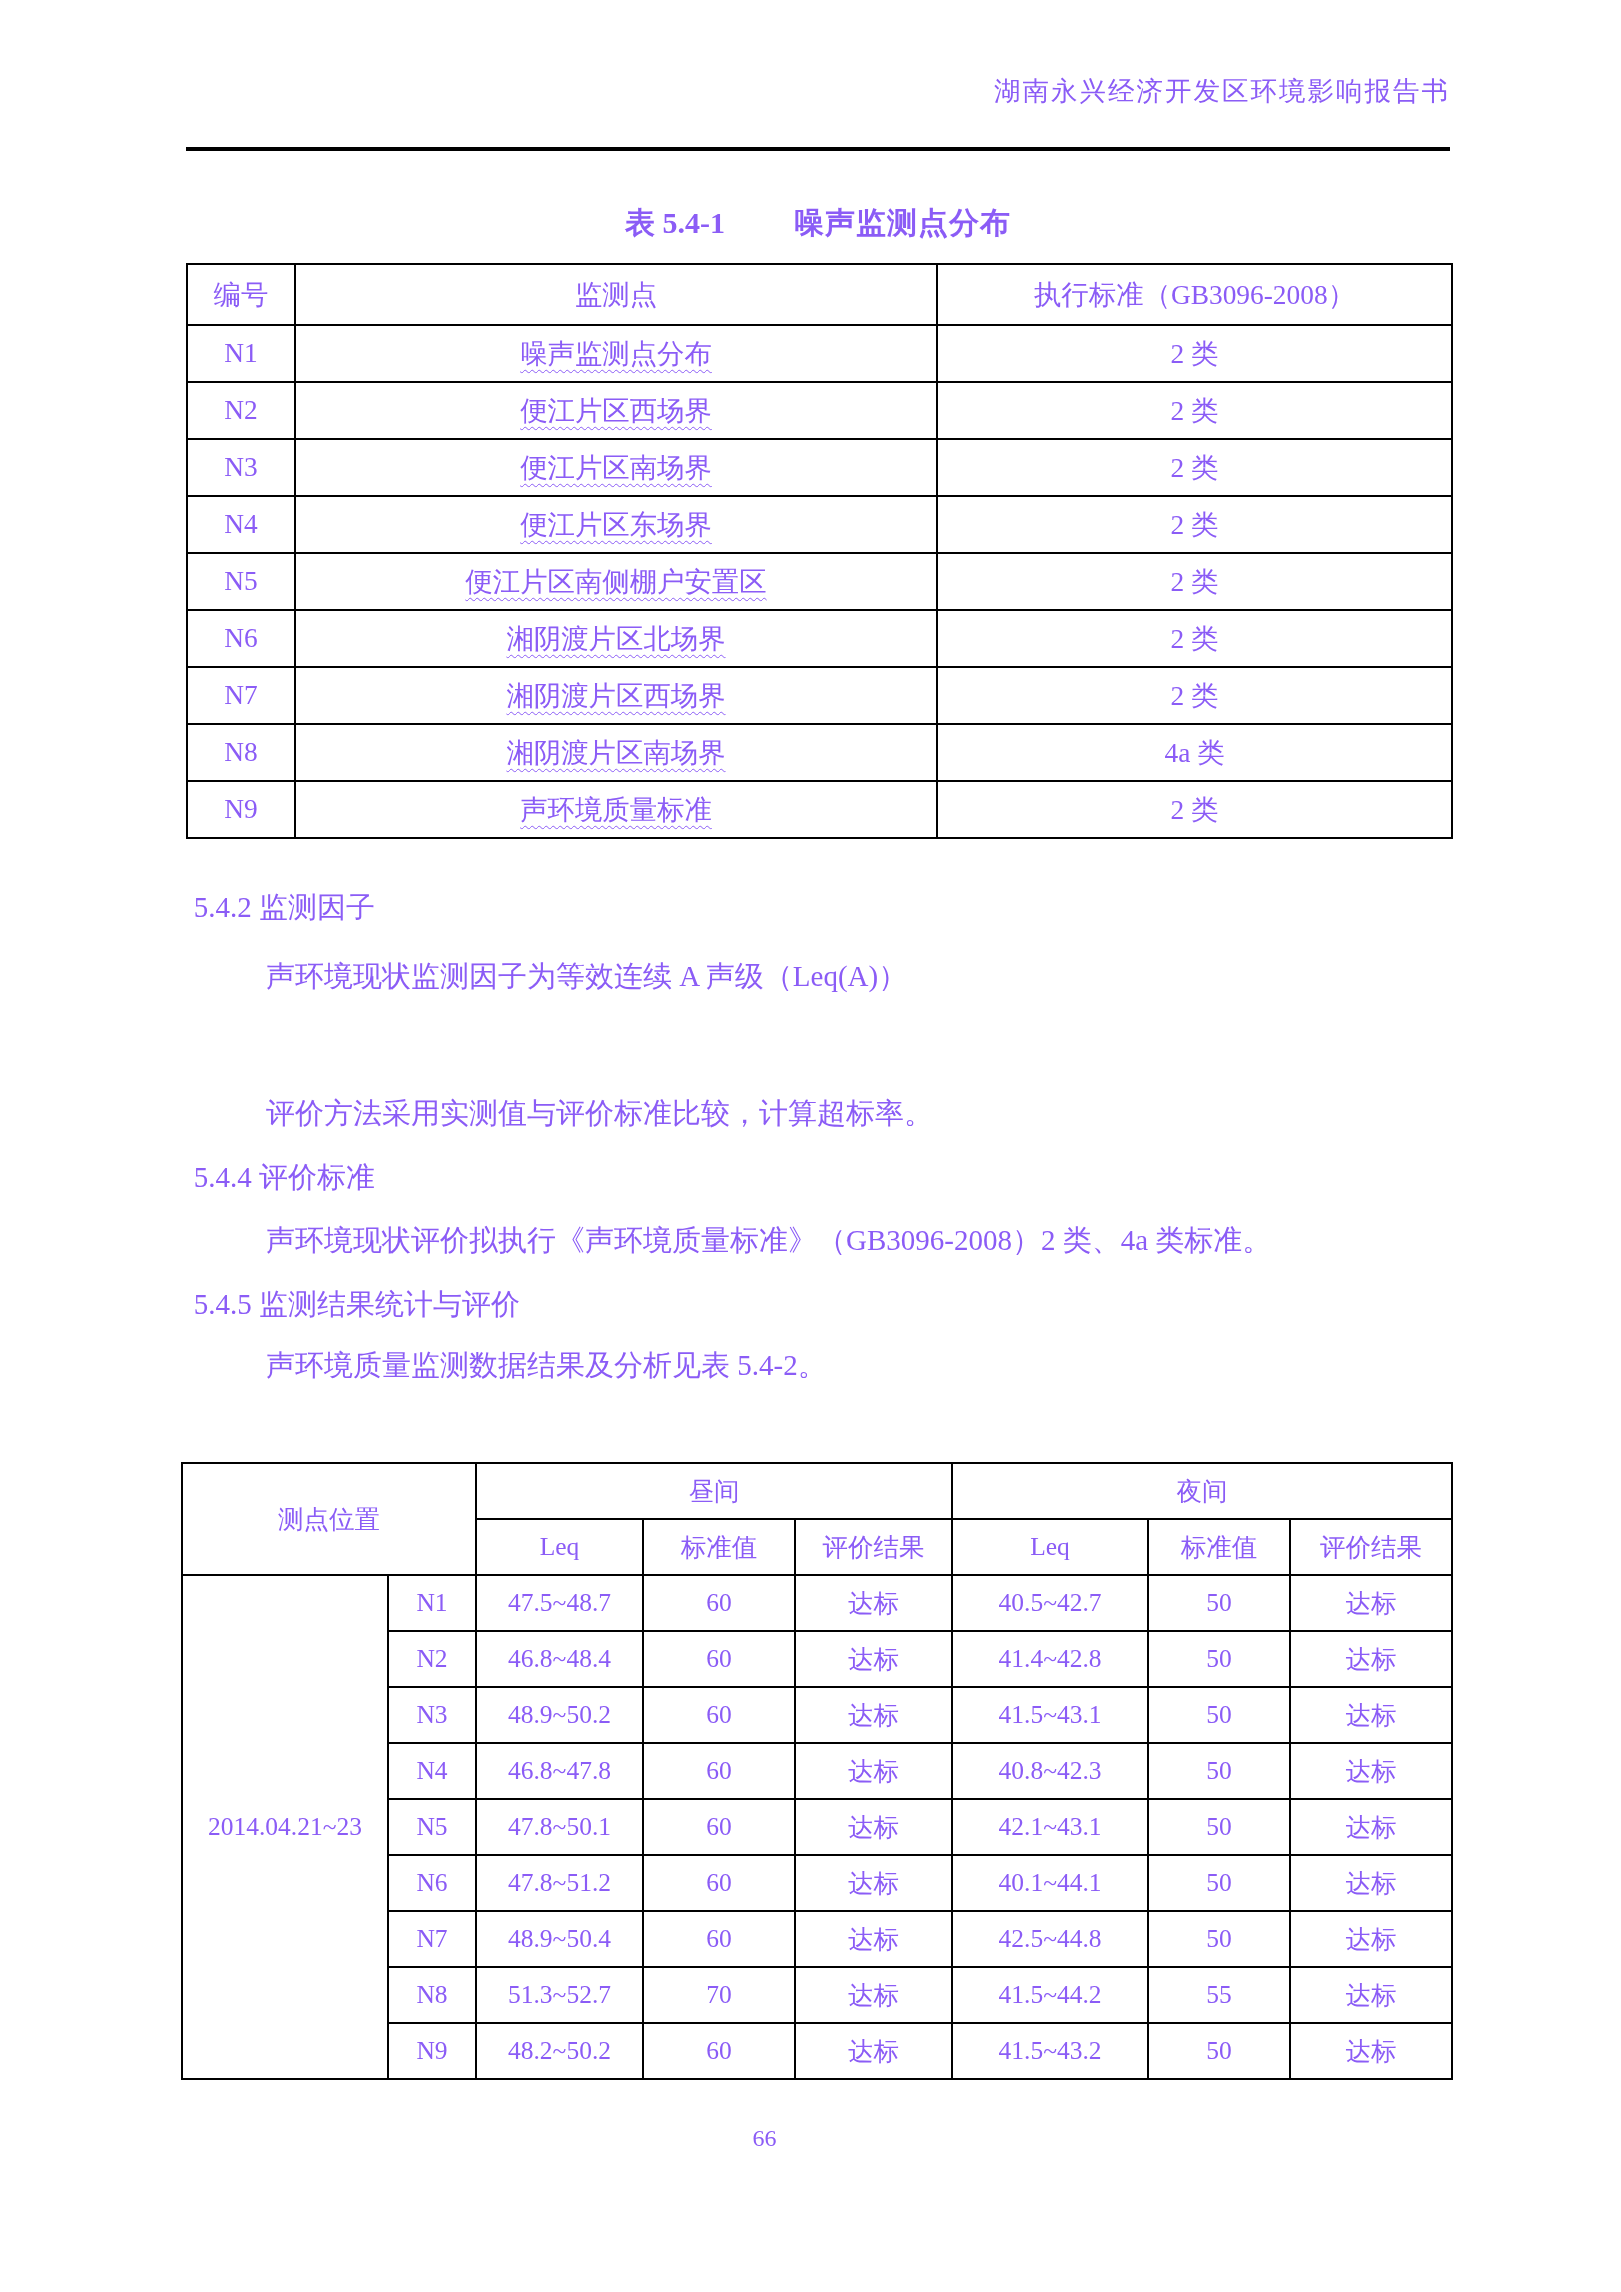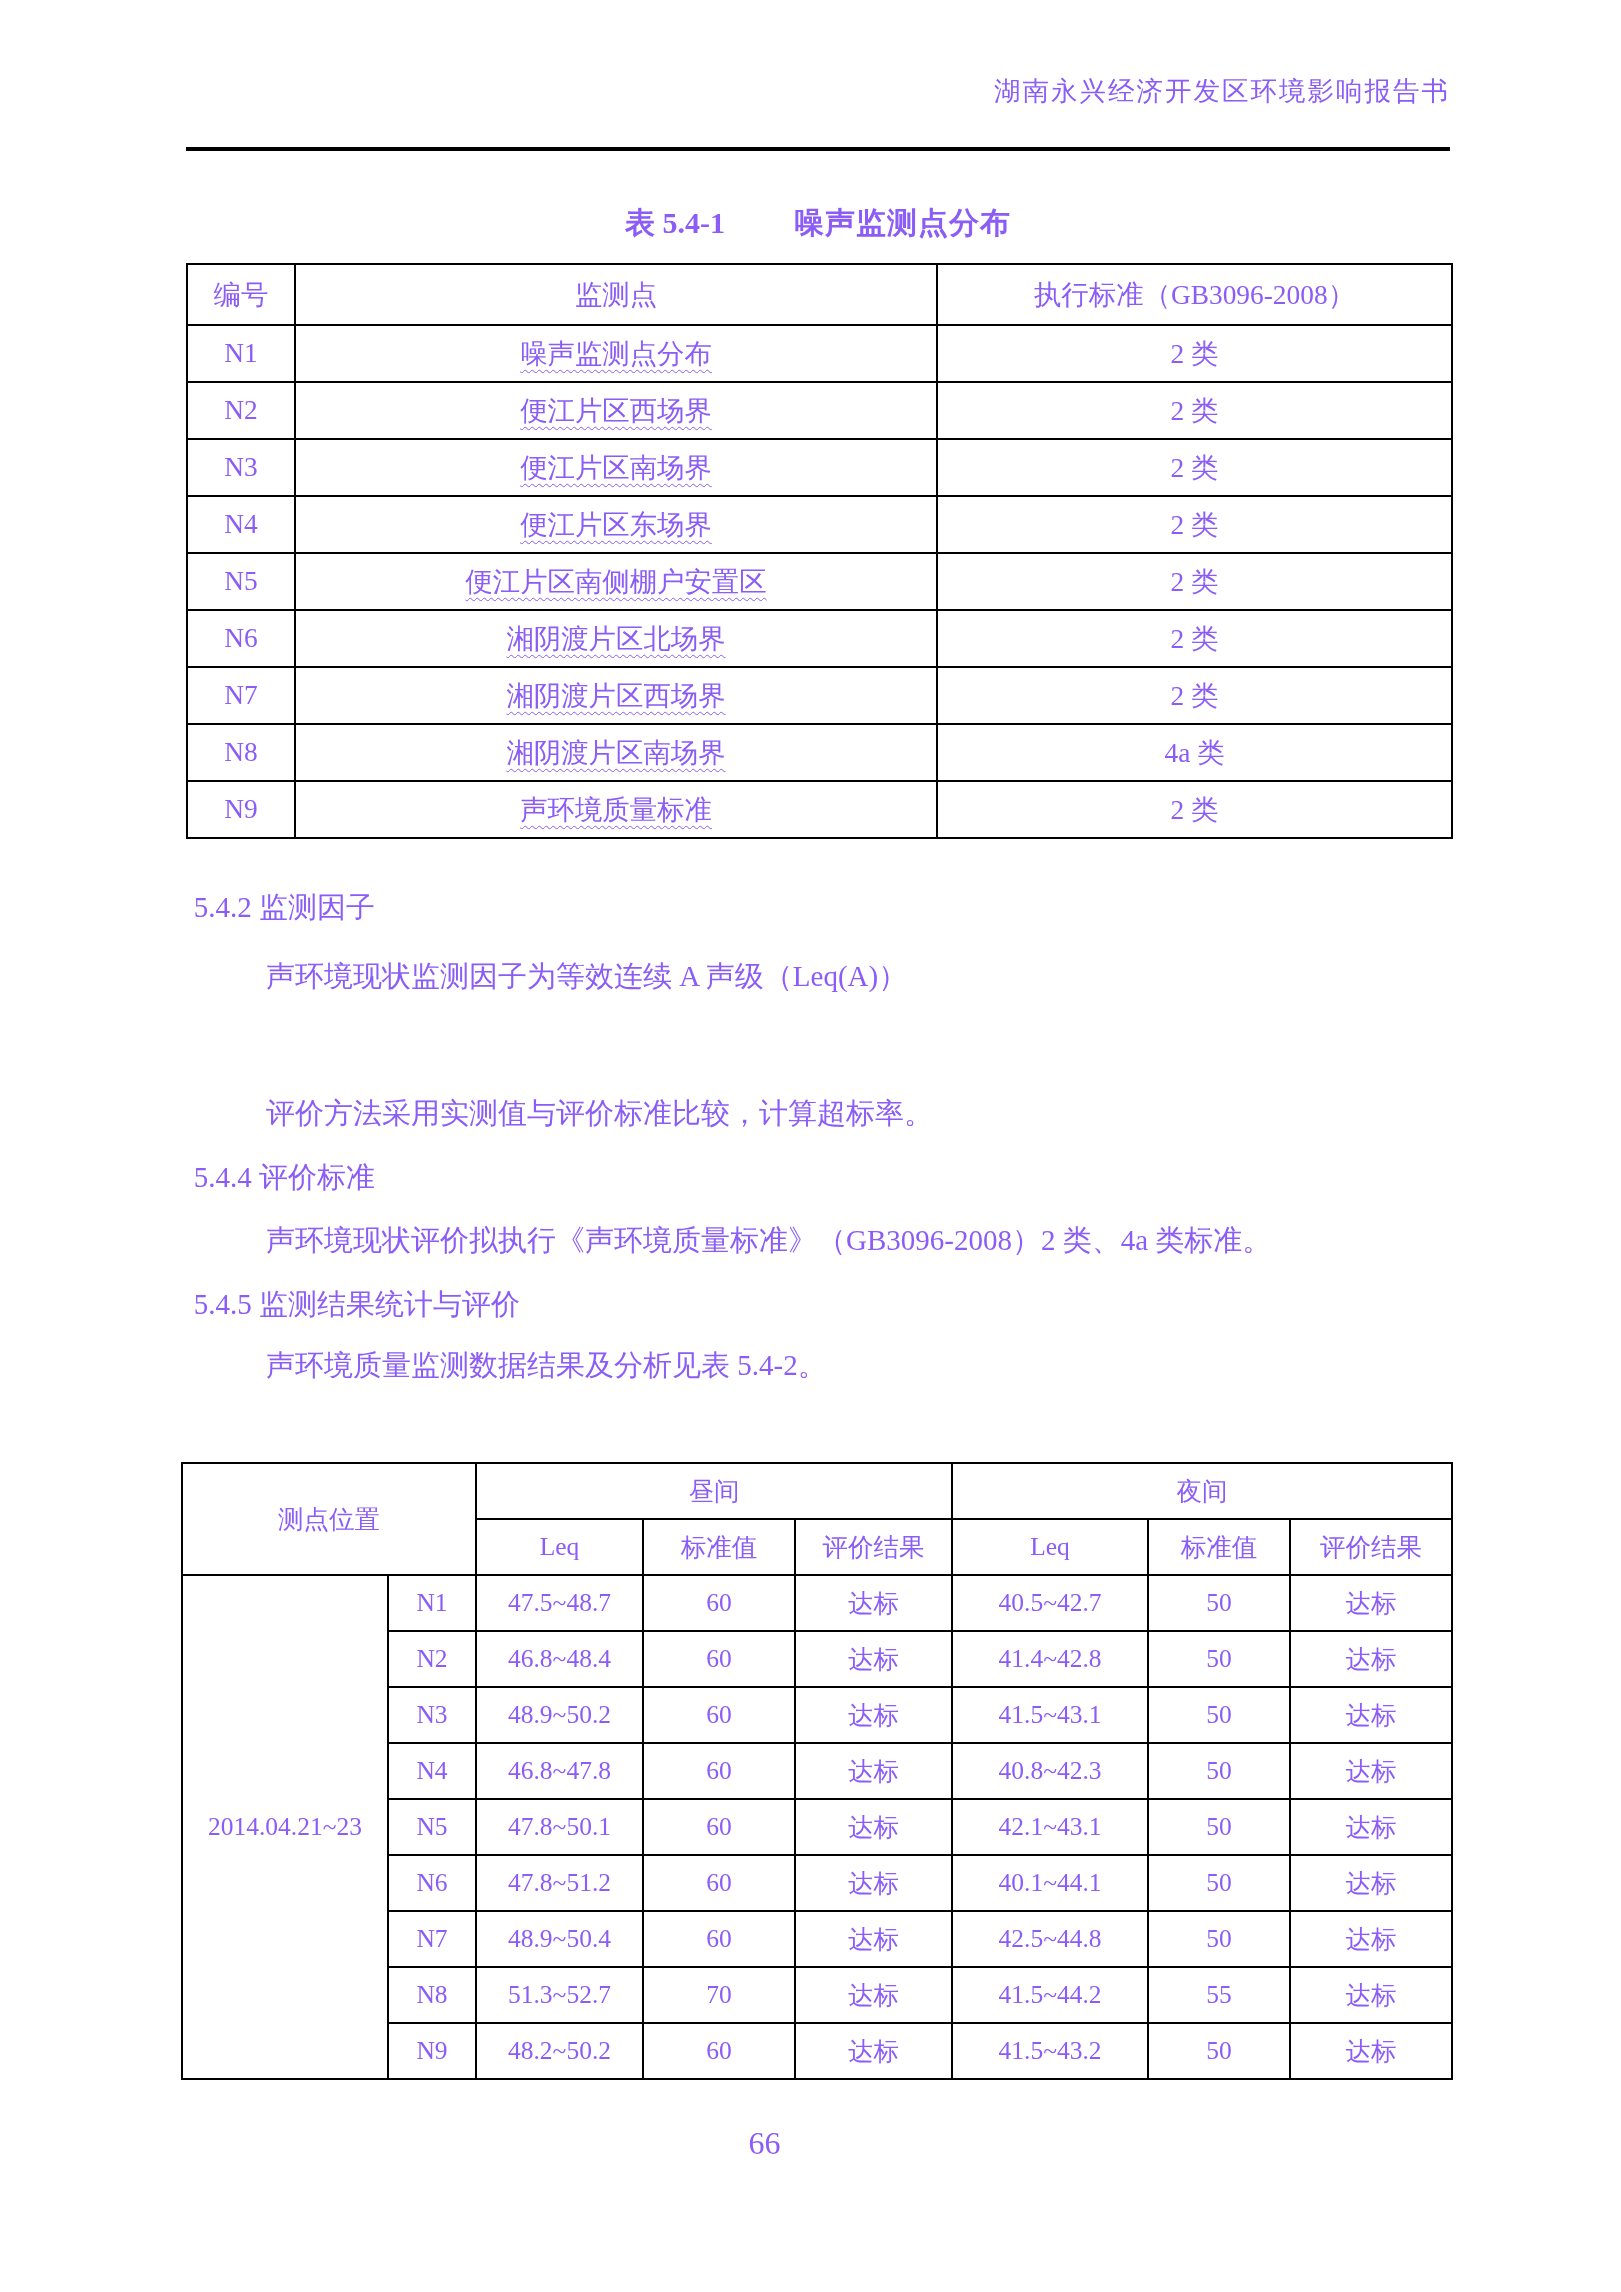--- a/index.html
+++ b/index.html
@@ -92,21 +92,21 @@
   }
   .sec-heading { padding-left: 7.8px; }
   .sec-body { padding-left: 80px; }
   
   .page-number {
     position: absolute;
     top: 2125px;
     left: 0;
     width: 1529px;
     text-align: center;
-    font-size: 32px;
+    font-size: 24px;
   }
 </style>
 </head>
 <body>
 
 <div class="page">
 
   <div class="header-title">湖南永兴经济开发区环境影响报告书</div>
   <div class="header-rule"></div>
 

